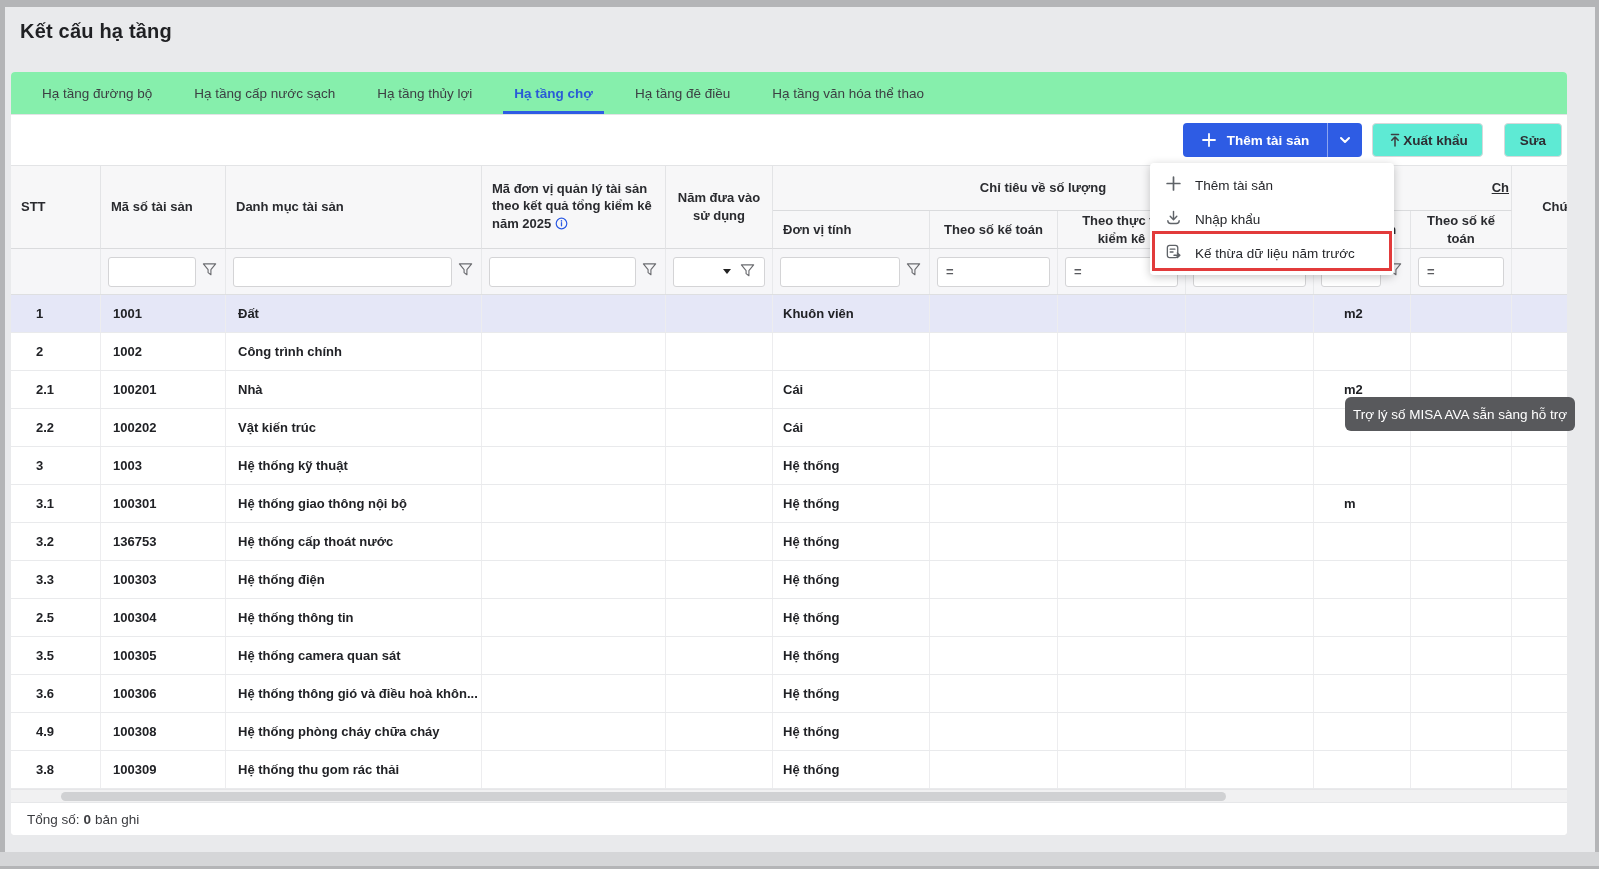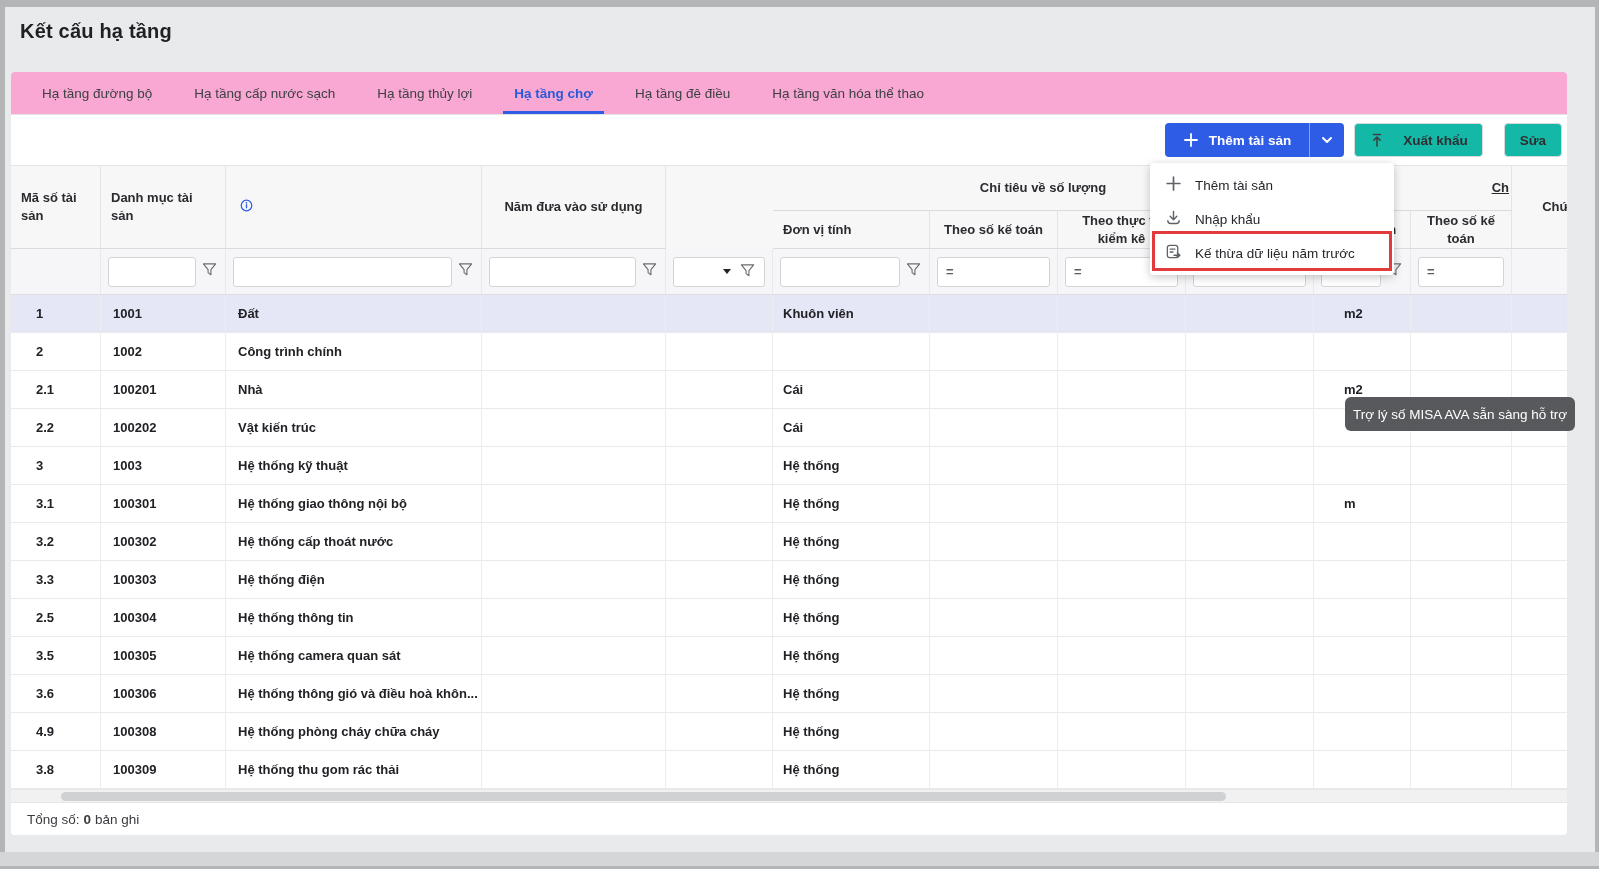--- a/index.html
+++ b/index.html
@@ -11,36 +11,36 @@
   #bottom-strip { position:absolute; left:0; top:852px; width:1599px; height:14px; background:#d5d6d8; }
 
   #page-header { position:absolute; left:6px; top:0; height:48px; display:flex; align-items:center;justify-content:flex-end; }
   #page-title { font-size:20px; font-weight:700; color:#1f2023; padding-left:9px; letter-spacing:.2px; }
 
   #card { position:absolute; left:6px; top:65px; width:1556px; height:763px;
     background:#fff; border-radius:4px; overflow:hidden; }
 
   
   #tabbar { height:43px; display:flex; align-items:stretch; padding-left:10px;
-    border-bottom:1px solid #e2e3e5; background:#f9a8d4; }
+    border-bottom:1px solid #e2e3e5; background:#86efac; }
   .tab { display:flex; align-items:center; padding:0 21px; font-size:13.5px; color:#3c4043;
     position:relative; cursor:pointer; white-space:nowrap; }
   .tab.active { color:#2a5ad7; font-weight:700; }
   .tab.active::after { content:""; position:absolute; left:10px; right:10px; bottom:0; height:3px; background:#2e5ce4; }
 
   
   #toolbar { height:50px; display:flex; align-items:center; justify-content:flex-end; padding-right:5px; background:#fff; }
   .btn { height:34px; display:inline-flex; align-items:center; justify-content:center; font-size:13.5px;
     font-weight:700; border-radius:4px; cursor:pointer; border:1px solid transparent; }
   .btn svg { display:block; }
   .split { display:flex; }
   .btn.primary { background:#2e5ce4; color:#fff; border:none; }
   .split .main { border-radius:4px 0 0 4px; padding:0 18px; gap:10px; }
   .split .caret { border-radius:0 4px 4px 0; width:35px; border-left:1px solid rgba(255,255,255,.45); }
-  .btn.ghost { background:#14b8a6; color:#2d2e33; border:1px solid #d7d8da; padding:0 14px; gap:18px; }
+  .btn.ghost { background:#5eead4; color:#2d2e33; border:1px solid #d7d8da; padding:0 14px; gap:0; }
   #export-btn { margin-left:10px; }
   #edit-btn { margin-left:21px; padding:0 15px; }
 
   
   :root { --cols: 90px 125px 256px 184px 107px 157px 128px 128px 128px 97px 101px 130px; }
   #thead { display:grid; grid-template-columns:var(--cols); grid-template-rows:45px 38px;
     background:#f7f7f8; border-top:1px solid #e3e4e6; font-size:13px; font-weight:700; color:#2a2b2f; }
   #thead .hc { border-right:1px solid #e3e4e6; border-bottom:1px solid #dadbdd;
     display:flex; align-items:center; padding:4px 10px; line-height:1.35; }
   #thead .merged { grid-row:1/3; }
@@ -134,24 +134,25 @@
             </svg>
         </span>
         <span>Xuất khẩu</span>
       </div>
       <div class="btn ghost" id="edit-btn">
         <span>Sửa</span>
       </div>
     </div>
 
     <div id="thead">
+      <div class="hc merged c1">STT</div>
       <div class="hc merged">Mã số tài sản</div>
       <div class="hc merged">Danh mục tài sản</div>
       <div class="hc merged c4">
-        <div><span class="info-i"><svg width="13" height="13" viewBox="0 0 14 14">
+        <div><span>Mã đơn vị quản lý tài sản theo kết quả tổng kiểm kê năm 2025</span><span class="info-i"><svg width="13" height="13" viewBox="0 0 14 14">
                 <circle cx="7" cy="7" r="5.7" fill="none" stroke="#2e5ce4" stroke-width="1.3"></circle>
                 <path d="M7 6.2v3.2" stroke="#2e5ce4" stroke-width="1.4" stroke-linecap="round"></path>
                 <circle cx="7" cy="4.2" r=".85" fill="#2e5ce4"></circle>
               </svg></span></div>
       </div>
       <div class="hc merged" style="justify-content:center;text-align:center;">Năm đưa vào sử dụng</div>
       <div class="hc grp" style="grid-column:6/10;grid-row:1;">Chỉ tiêu về số lượng</div>
       <div class="hc grp grp2" style="grid-column:10/12;grid-row:1;text-decoration:underline;">Ch</div>
       <div class="hc sub left" style="grid-column:6;">Đơn vị tính</div>
       <div class="hc sub" style="grid-column:7;">Theo số kế toán</div>
@@ -304,21 +305,21 @@
           <div class="td unit">Hệ thống</div>
           <div class="td"></div>
           <div class="td"></div>
           <div class="td"></div>
           <div class="td unit2">m</div>
           <div class="td"></div>
           <div class="td"></div>
         </div>
         <div class="trow">
           <div class="td stt">3.2</div>
-          <div class="td">100302</div>
+          <div class="td">136753</div>
           <div class="td">Hệ thống cấp thoát nước</div>
           <div class="td"></div>
           <div class="td"></div>
           <div class="td unit">Hệ thống</div>
           <div class="td"></div>
           <div class="td"></div>
           <div class="td"></div>
           <div class="td unit2"></div>
           <div class="td"></div>
           <div class="td"></div>

